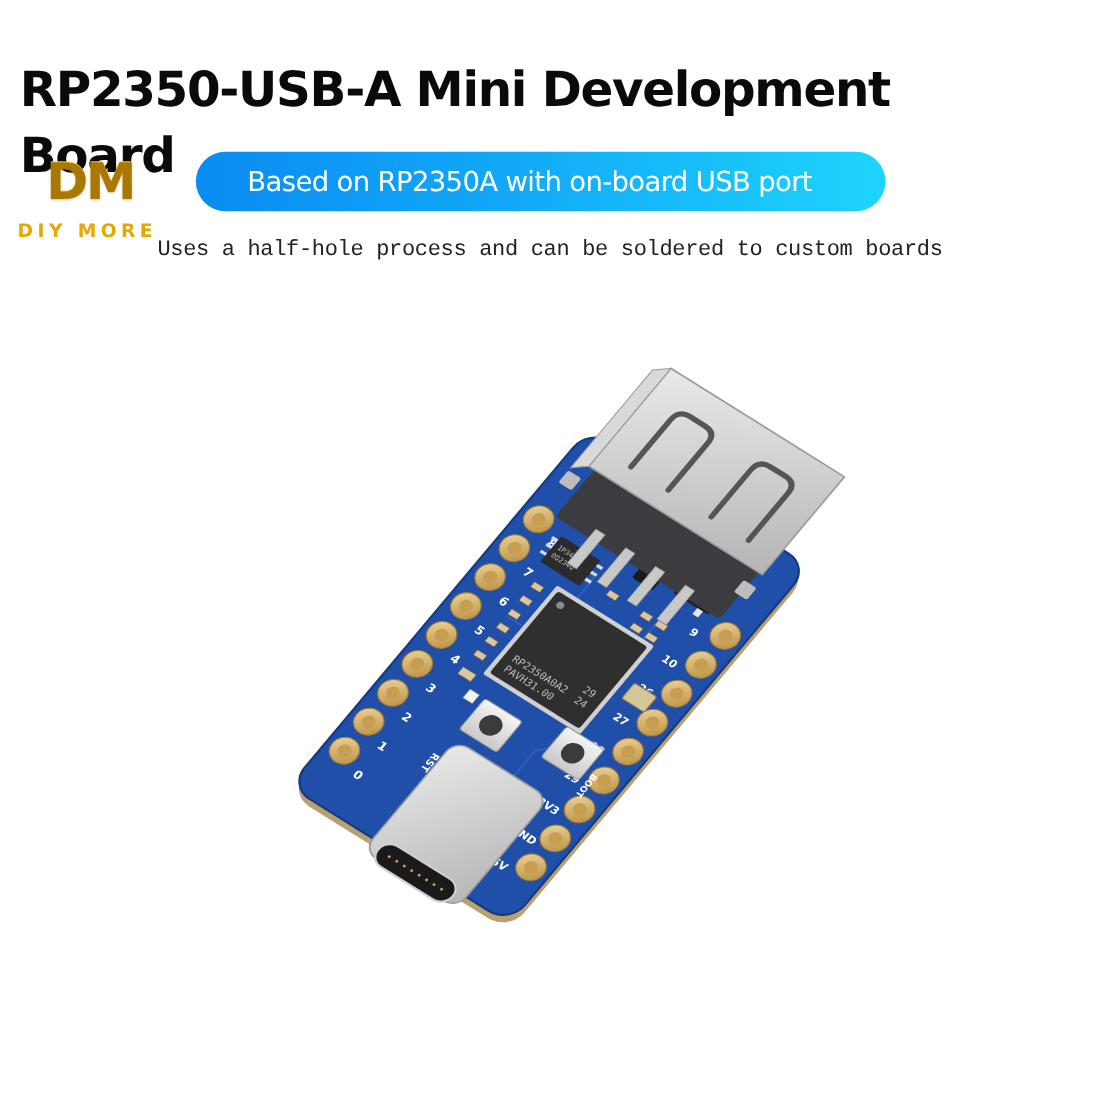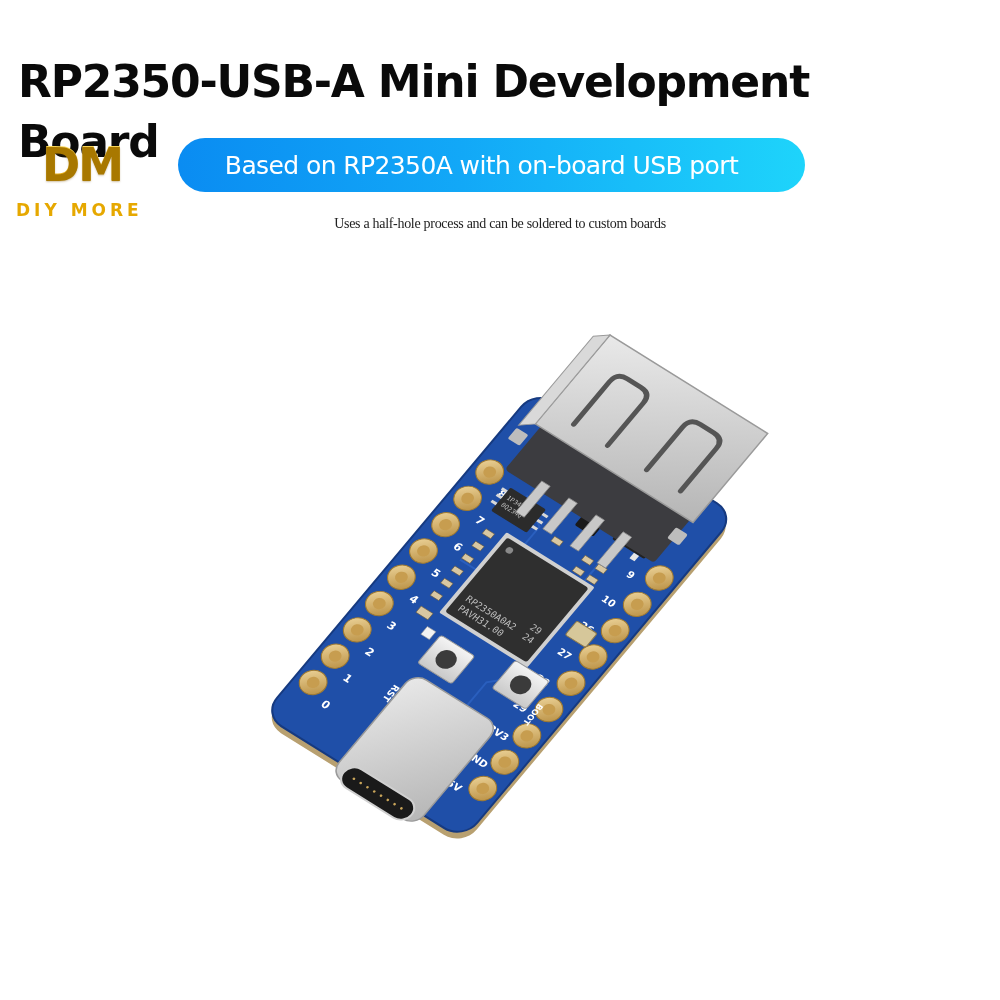--- a/index.html
+++ b/index.html
@@ -9,22 +9,22 @@
   .logo { position:absolute; left:16px; top:132px; width:180px; height:80px; }
   .logo-mark { position:absolute; left:26px; top:8px; font-family:"DejaVu Sans", sans-serif; font-weight:bold; font-size:46px; line-height:48px;
     color:#f2b705; letter-spacing:-2px; text-shadow:0 1px 0 #a87800, 0 2px 2px rgba(120,80,0,.35);
     background:linear-gradient(#ffe066,#e0a000); -webkit-background-clip:text; background-clip:text; -webkit-text-fill-color:transparent; }
   .logo-word { position:absolute; left:0; top:68px; font-family:"DejaVu Sans", sans-serif; font-weight:bold; font-size:17px; letter-spacing:4px;
     color:#e6a800; }
   .pill { position:absolute; left:178px; top:138px; width:627px; height:54px; border-radius:27px;
     background:linear-gradient(90deg,#0a8cf2 0%, #12a8f7 45%, #1ed4fb 100%);
     display:flex; align-items:center; justify-content:center; }
   .pill span { color:#ffffff; font-family:"DejaVu Sans", sans-serif; font-size:25px; letter-spacing:-0.6px; padding-right:20px; }
-  .subtitle { position:absolute; left:0; top:216px; width:1000px; text-align:center; font-family:Liberation Serif, serif;
-    font-size:14px; color:#222; letter-spacing:-0.3px; }
+  .subtitle { position:absolute; left:0; top:216px; width:1000px; text-align:center; font-family:Liberation Mono, monospace;
+    font-size:20px; color:#222; letter-spacing:-0.3px; }
   .board { position:absolute; left:0; top:0; width:1000px; height:1000px; }
   .silk { font-family:"DejaVu Sans", sans-serif; font-weight:bold; fill:#ffffff; }
   .chiptxt { font-family:"DejaVu Sans Mono", monospace; fill:#bdbdbd; }
 </style>
 </head>
 <body>
 
 <div class="title">RP2350-USB-A Mini Development Board</div>
 
 <div class="logo">

